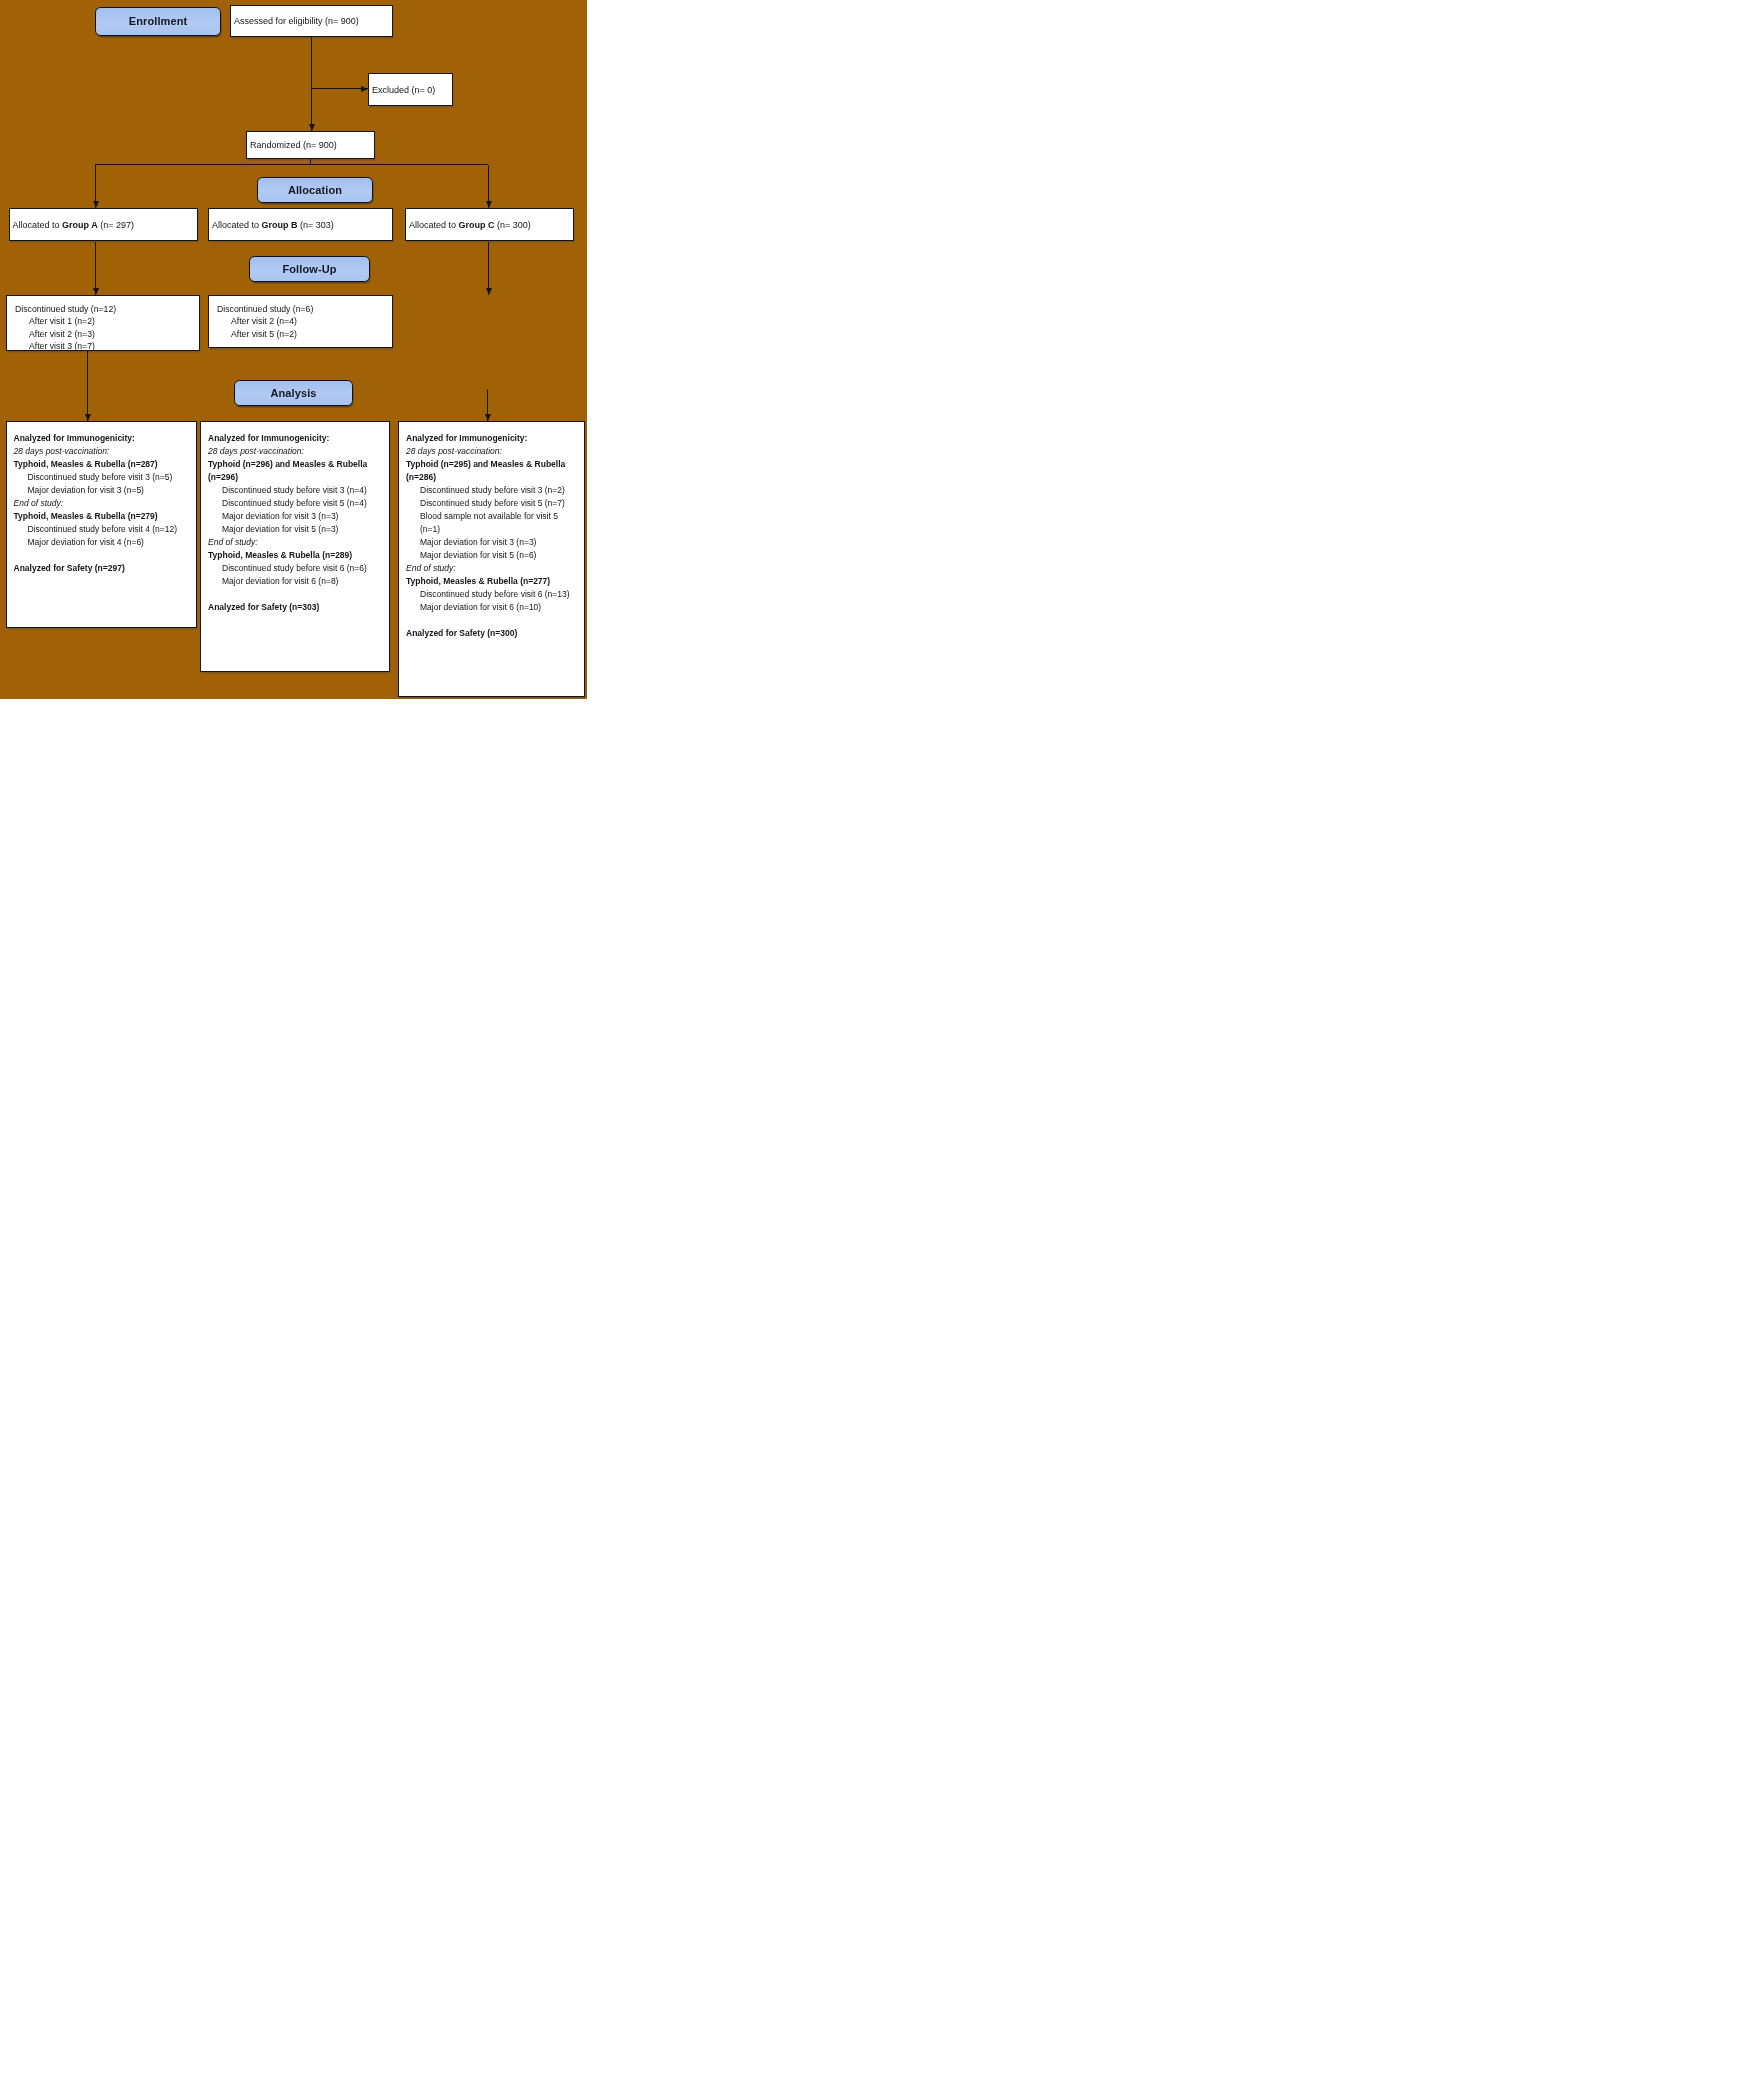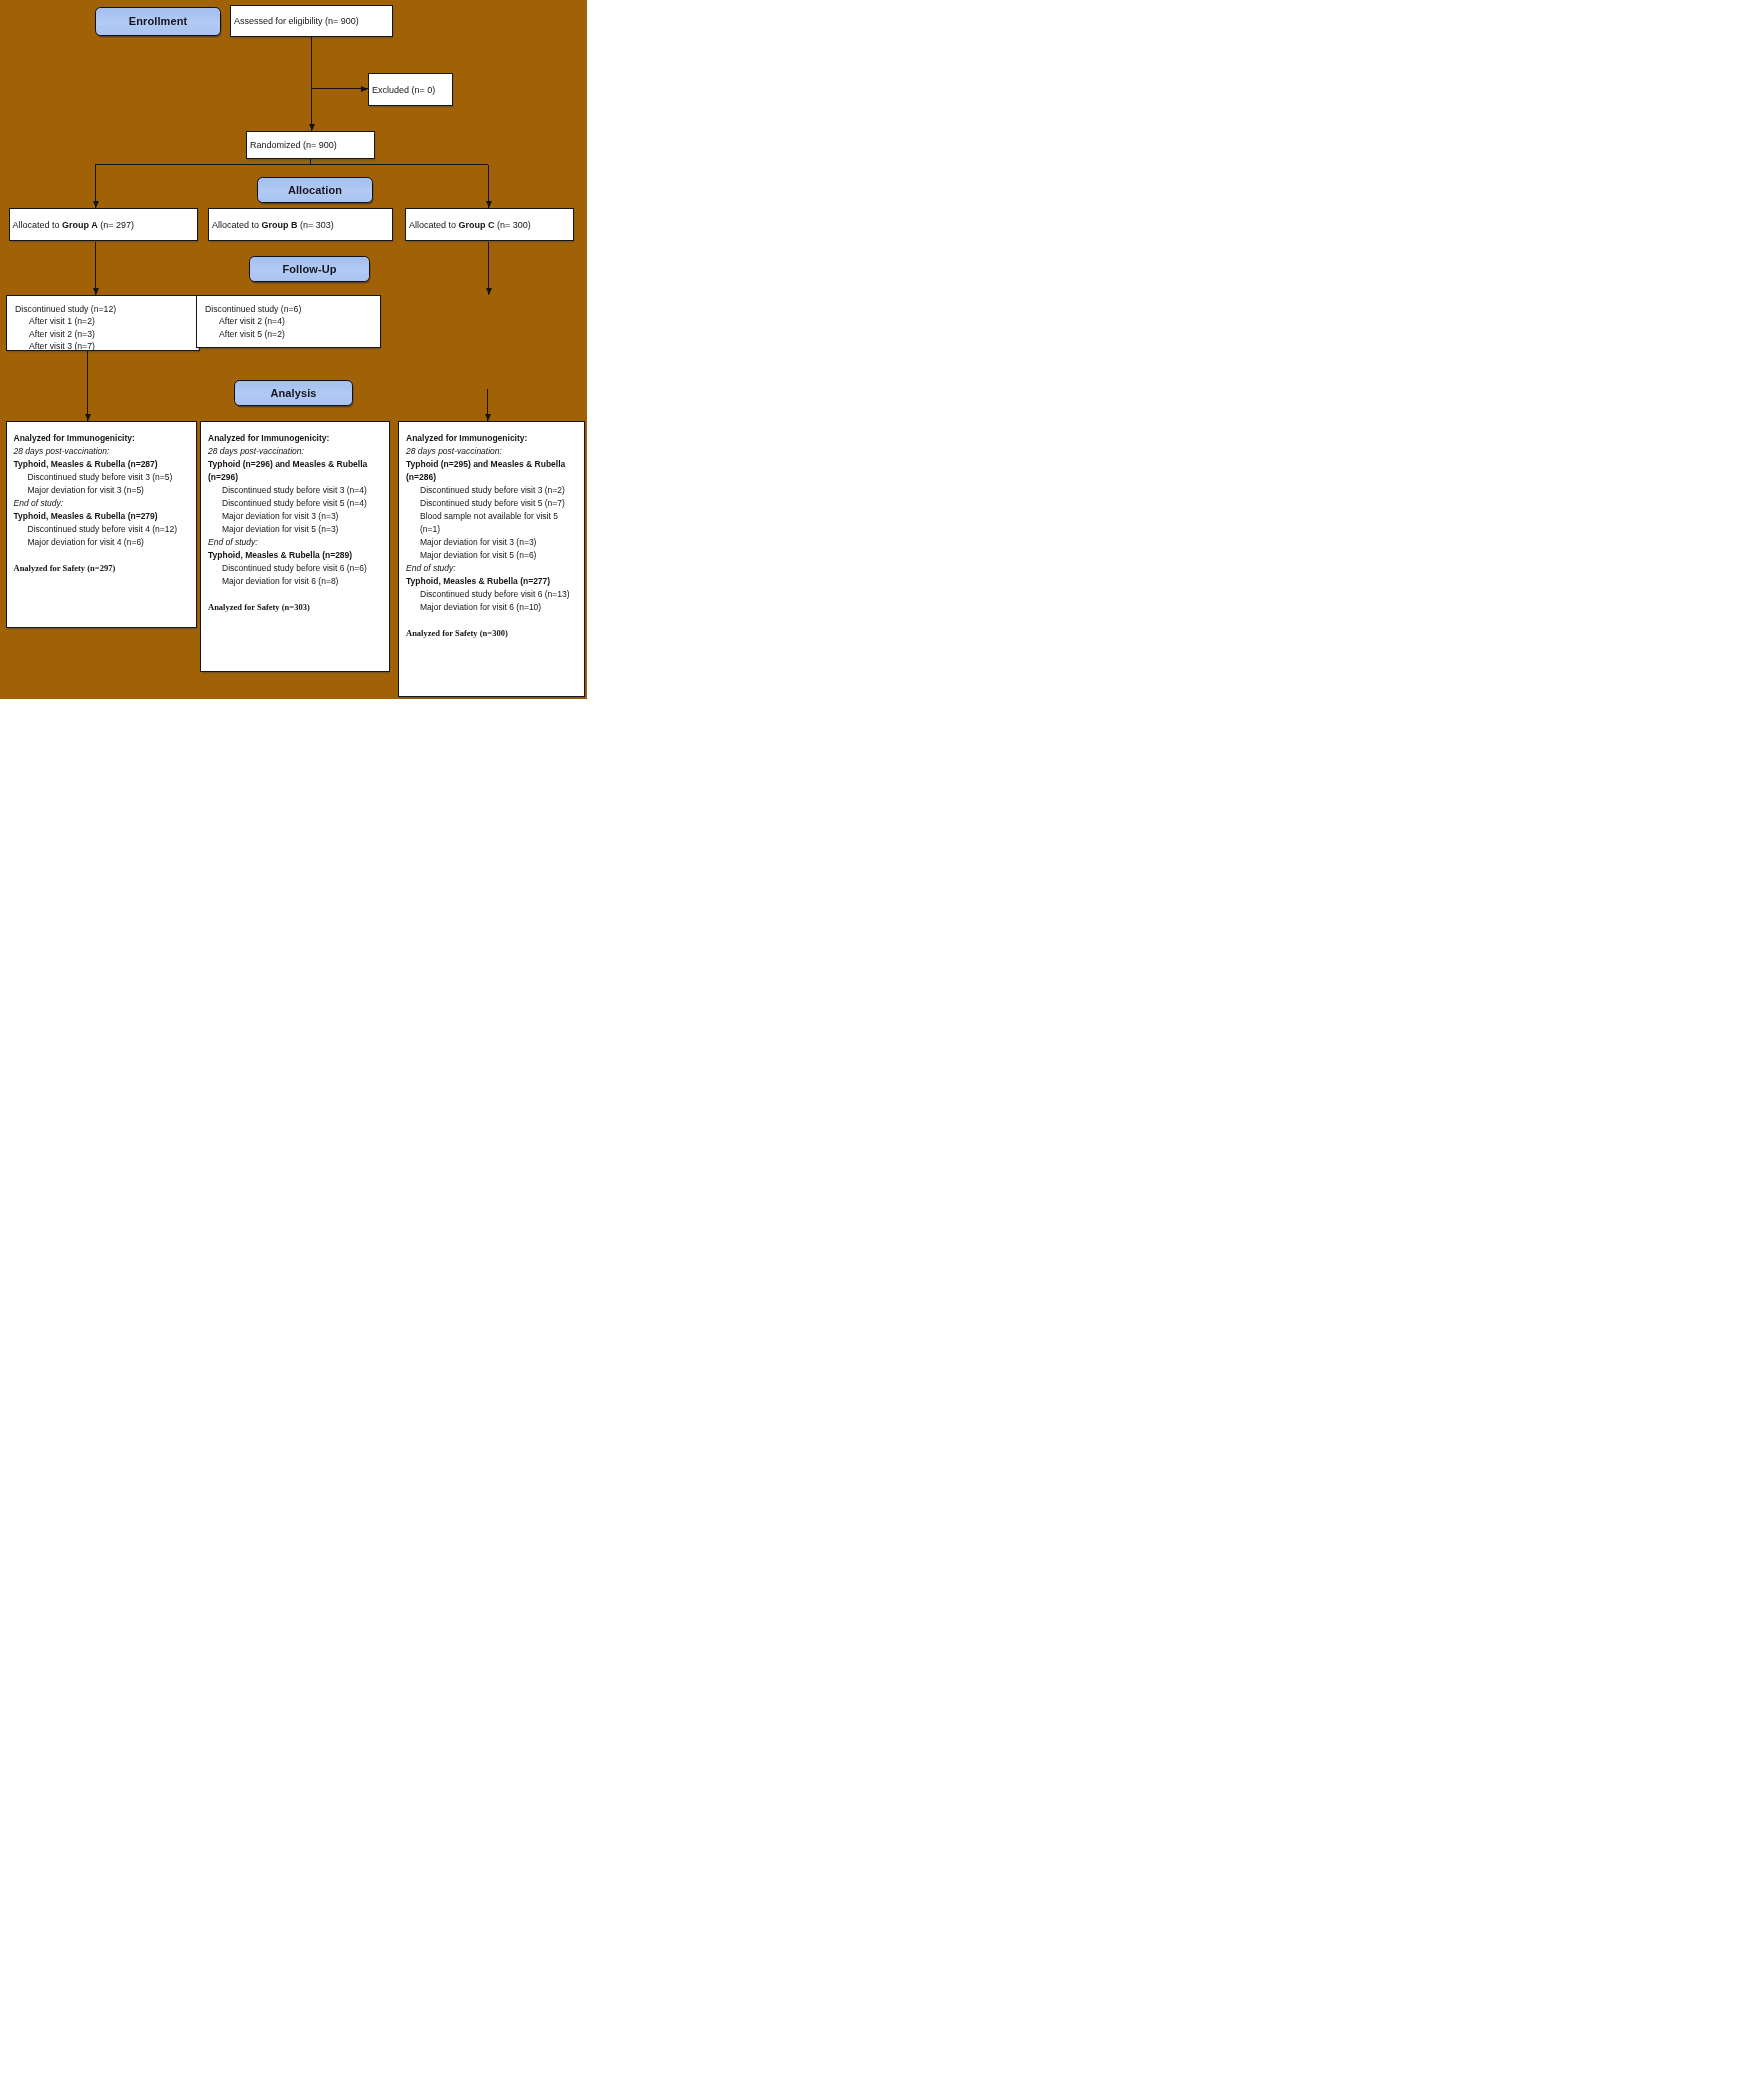--- a/index.html
+++ b/index.html
@@ -20,21 +20,21 @@
     font-size:9px;box-sizing:border-box;
   }
   .box.center{display:flex;align-items:center;text-align:center;padding:1px 3px;}
   .box.fu{padding:6.5px 5px 0 8px;font-size:8.7px;}
   .box.fu .ln{line-height:12.5px;}
   .box.an{padding:9.5px 12px 0 7px;font-size:8.5px;}
   .box.an .ln{line-height:13px;}
   .ln.ind{padding-left:14px;}
   .ln.b{font-weight:700;}
   .ln.bi{font-weight:400;font-style:italic;}
-  .ln.gap{margin-top:13px;font-family:Liberation Serif, serif;}
+  .ln.gap{margin-top:13px;}
   .vline{position:absolute;width:1px;background:#141414;}
   .vline.ah::after{
     content:"";position:absolute;bottom:0;left:50%;transform:translateX(-50%);
     border:3.5px solid transparent;border-bottom:0;border-top:7px solid #141414;
   }
   .hline{position:absolute;height:1px;background:#141414;}
   .hline.ar::after{
     content:"";position:absolute;right:0;top:50%;transform:translateY(-50%);
     border:3.5px solid transparent;border-right:0;border-left:7px solid #141414;
   }
@@ -87,21 +87,21 @@
 
   <div class="vline ah" style="left:95px;top:242px;height:53px"></div>
   <div class="vline ah" style="left:488px;top:242px;height:53px"></div>
 
   <div class="box fu" style="left:6px;top:295px;width:194px;height:56px">
     <div class="ln">Discontinued study (n=12)</div>
     <div class="ln ind">After visit 1 (n=2)</div>
     <div class="ln ind">After visit 2 (n=3)</div>
     <div class="ln ind">After visit 3 (n=7)</div>
   </div>
-  <div class="box fu" style="left:196px;top:295px;width:185px;height:53px">
+  <div class="box fu" style="left:208px;top:295px;width:185px;height:53px">
     <div class="ln">Discontinued study (n=6)</div>
     <div class="ln ind">After visit 2 (n=4)</div>
     <div class="ln ind">After visit 5 (n=2)</div>
   </div>
 
   <div class="vline ah" style="left:87px;top:351px;height:70px"></div>
   <div class="vline ah" style="left:487px;top:389px;height:32px"></div>
 
   <div class="box an" style="left:5.5px;top:421px;width:191px;height:207px">
     <div class="ln b">Analyzed for Immunogenicity:</div>

